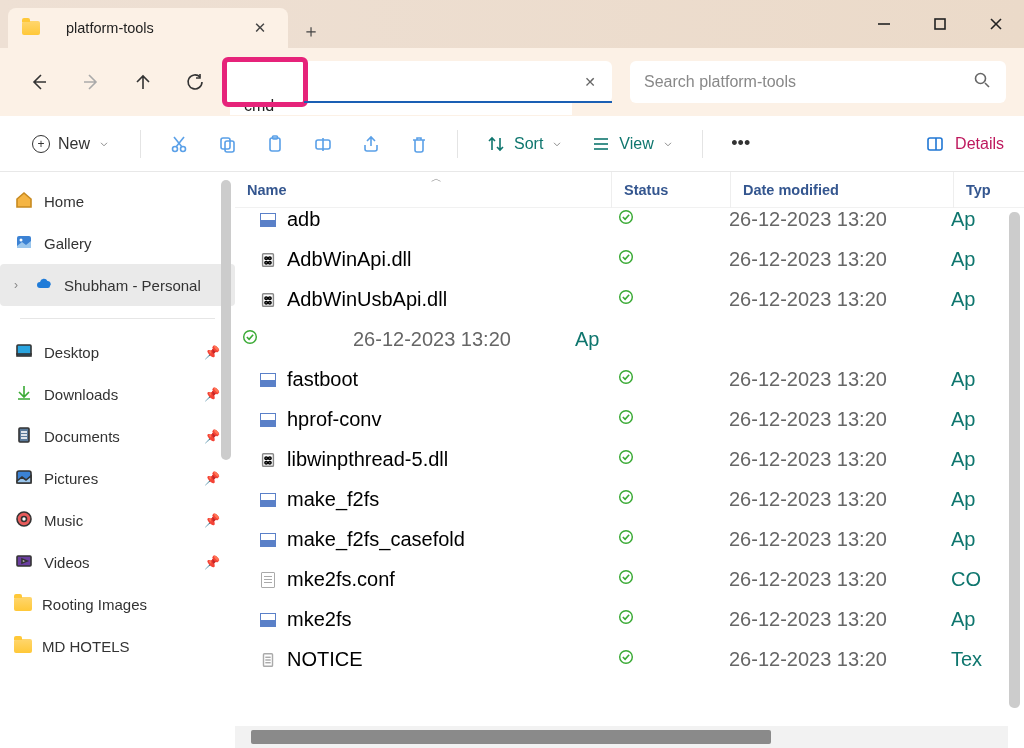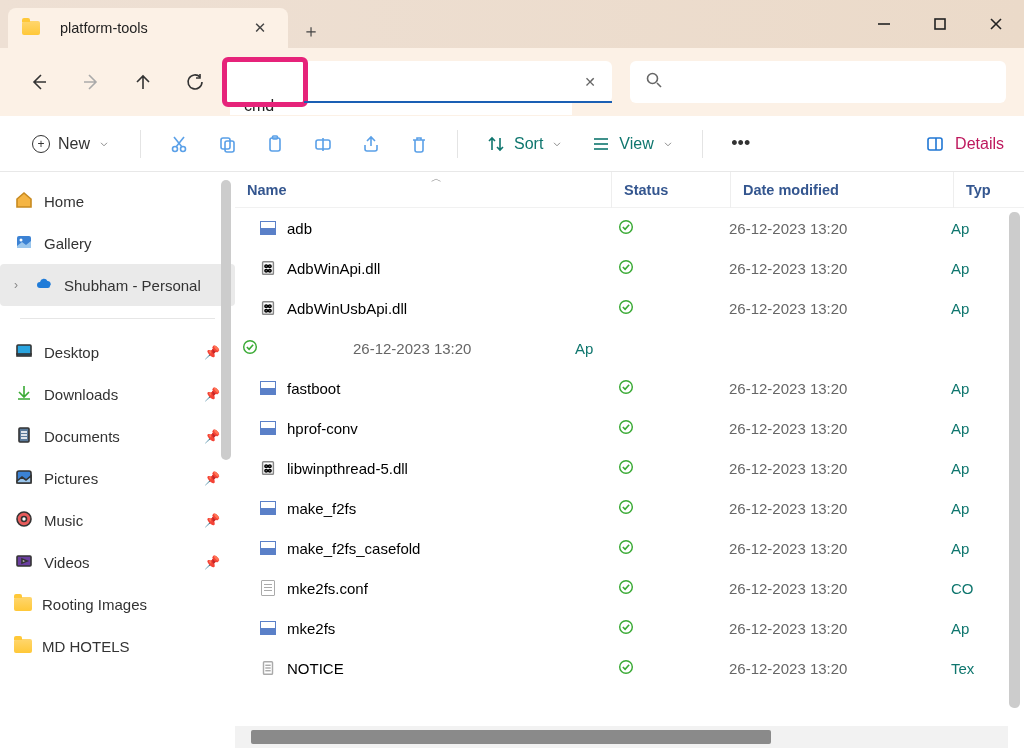--- a/index.html
+++ b/index.html
@@ -1,19 +1,19 @@
 <!DOCTYPE html>
 <html><head>
 <meta charset="utf-8">
 <style>
 * { box-sizing: border-box; margin: 0; padding: 0; font-family: "Segoe UI", sans-serif; }
 body { width: 1024px; height: 748px; background: #fff; overflow: hidden; display: flex; flex-direction: column; }
 
 .titlebar { height: 48px; background: linear-gradient(to right, #eee0d4, #ebdac9); display: flex; align-items: flex-end; }
-.tab { height: 40px; margin-left: 8px; background: #fcf1e6; border-radius: 8px 8px 0 0; display: flex; align-items: center; padding: 0 14px; gap: 20px; min-width: 280px; }
+.tab { height: 40px; margin-left: 8px; background: #fcf1e6; border-radius: 8px 8px 0 0; display: flex; align-items: center; padding: 0 14px; gap: 26px; min-width: 280px; }
 .tab-icon { width: 18px; height: 14px; background: linear-gradient(#ffd66e,#ffc838); border-radius: 2px; position: relative; }
 .tab-icon::before { content:""; position:absolute; top:-3px; left:0; width:8px; height:4px; background:#ffc838; border-radius:2px 2px 0 0; }
 .tab-title { font-size: 14.5px; color: #222; flex: 1; }
 .tab-close { width: 28px; height: 28px; display:flex; align-items:center; justify-content:center; color:#444; font-size:15px; border-radius:4px; cursor:pointer; }
 .newtab { width:34px; height:34px; display:flex; align-items:center; justify-content:center; color:#444; font-size:18px; margin-left:6px; cursor:pointer; }
 .window-controls { margin-left:auto; display:flex; height:48px; }
 .wc { width:56px; display:flex; align-items:center; justify-content:center; color:#222; cursor:pointer; }
 
 .navbar { height: 68px; background: #fcf1e6; display:flex; align-items:center; padding: 0 18px; gap: 10px; }
 .navbtn { width:42px; height:42px; display:flex; align-items:center; justify-content:center; color:#333; border-radius:6px; cursor:pointer; }
@@ -49,21 +49,21 @@
 
 .content { flex:1; display:flex; flex-direction:column; background:#fff; position:relative; }
 .headerrow { height:36px; display:flex; align-items:center; color:#34568f; font-size:14.5px; border-bottom:1px solid #f1f1f1; position:relative; }
 .hcol { padding:0 12px; cursor:pointer;font-weight:bold; }
 .hcol:first-child { padding-left:34px; }
 .col-name { width:376px; } .col-status { width:118px; } .col-date { width:222px; } .col-type { flex:1; }
 .vline { width:1px; height:36px; background:#eee; }
 .sort-chev { position:absolute; left:196px; top:-1px; color:#888; font-size:11px; }
 
 .filelist { flex:1; overflow:hidden; }
-.row { height:40px; display:flex; align-items:center; font-size:15px; }
+.row { height:40px; display:flex; align-items:flex-start; font-size:20px; }
 .row .name-cell { width:376px; display:flex; align-items:center; gap:10px; padding-left:24px; }
 .row .status-cell { width:118px; display:flex; align-items:center; padding-left:6px; color:#3aaa35; }
 .row .date-cell { width:222px; color:#666; }
 .row .type-cell { flex:1; color:#0f766e; }
 .file-ico { width:18px; height:18px; display:flex; align-items:center; justify-content:center; }
 .app-ico { width:16px; height:14px; border:1.5px solid #5a80c8; background:linear-gradient(#fff 50%, #5a80c8 50%); }
 .txt-ico { width:14px; height:16px; border:1.5px solid #aaa; border-radius:1px; position:relative; }
 .txt-ico::after { content:""; position:absolute; top:3px; left:2px; right:2px; height:1px; background:#aaa; box-shadow:0 3px 0 #aaa, 0 6px 0 #aaa; }
 
 .hscroll { height:22px; background:#f2f2f2; position:relative; margin-right:16px; }
@@ -129,20 +129,21 @@
         <path d="M15 2 L15 6 L11 6" fill="none"></path>
       </svg>
     </div>
   <div class="addr-wrap">
     <div class="addr-border"></div>
     <input class="addr-input" value="cmd" style="">
     <div class="addr-underline"></div>
     <div class="addr-clear">✕</div>
   </div>
   <div class="search-wrap">
+    <input class="search-input" placeholder="Search platform-tools" style="">
     <span class="search-icon-btn"><svg viewBox="0 0 20 20">
           <circle cx="8.5" cy="8.5" r="5"></circle>
           <line x1="13" y1="13" x2="17" y2="17"></line>
         </svg></span>
   </div>
 </div>
 
 <div class="toolbar">
   <div class="newbtn">
     <span class="plus-circle">+</span>

